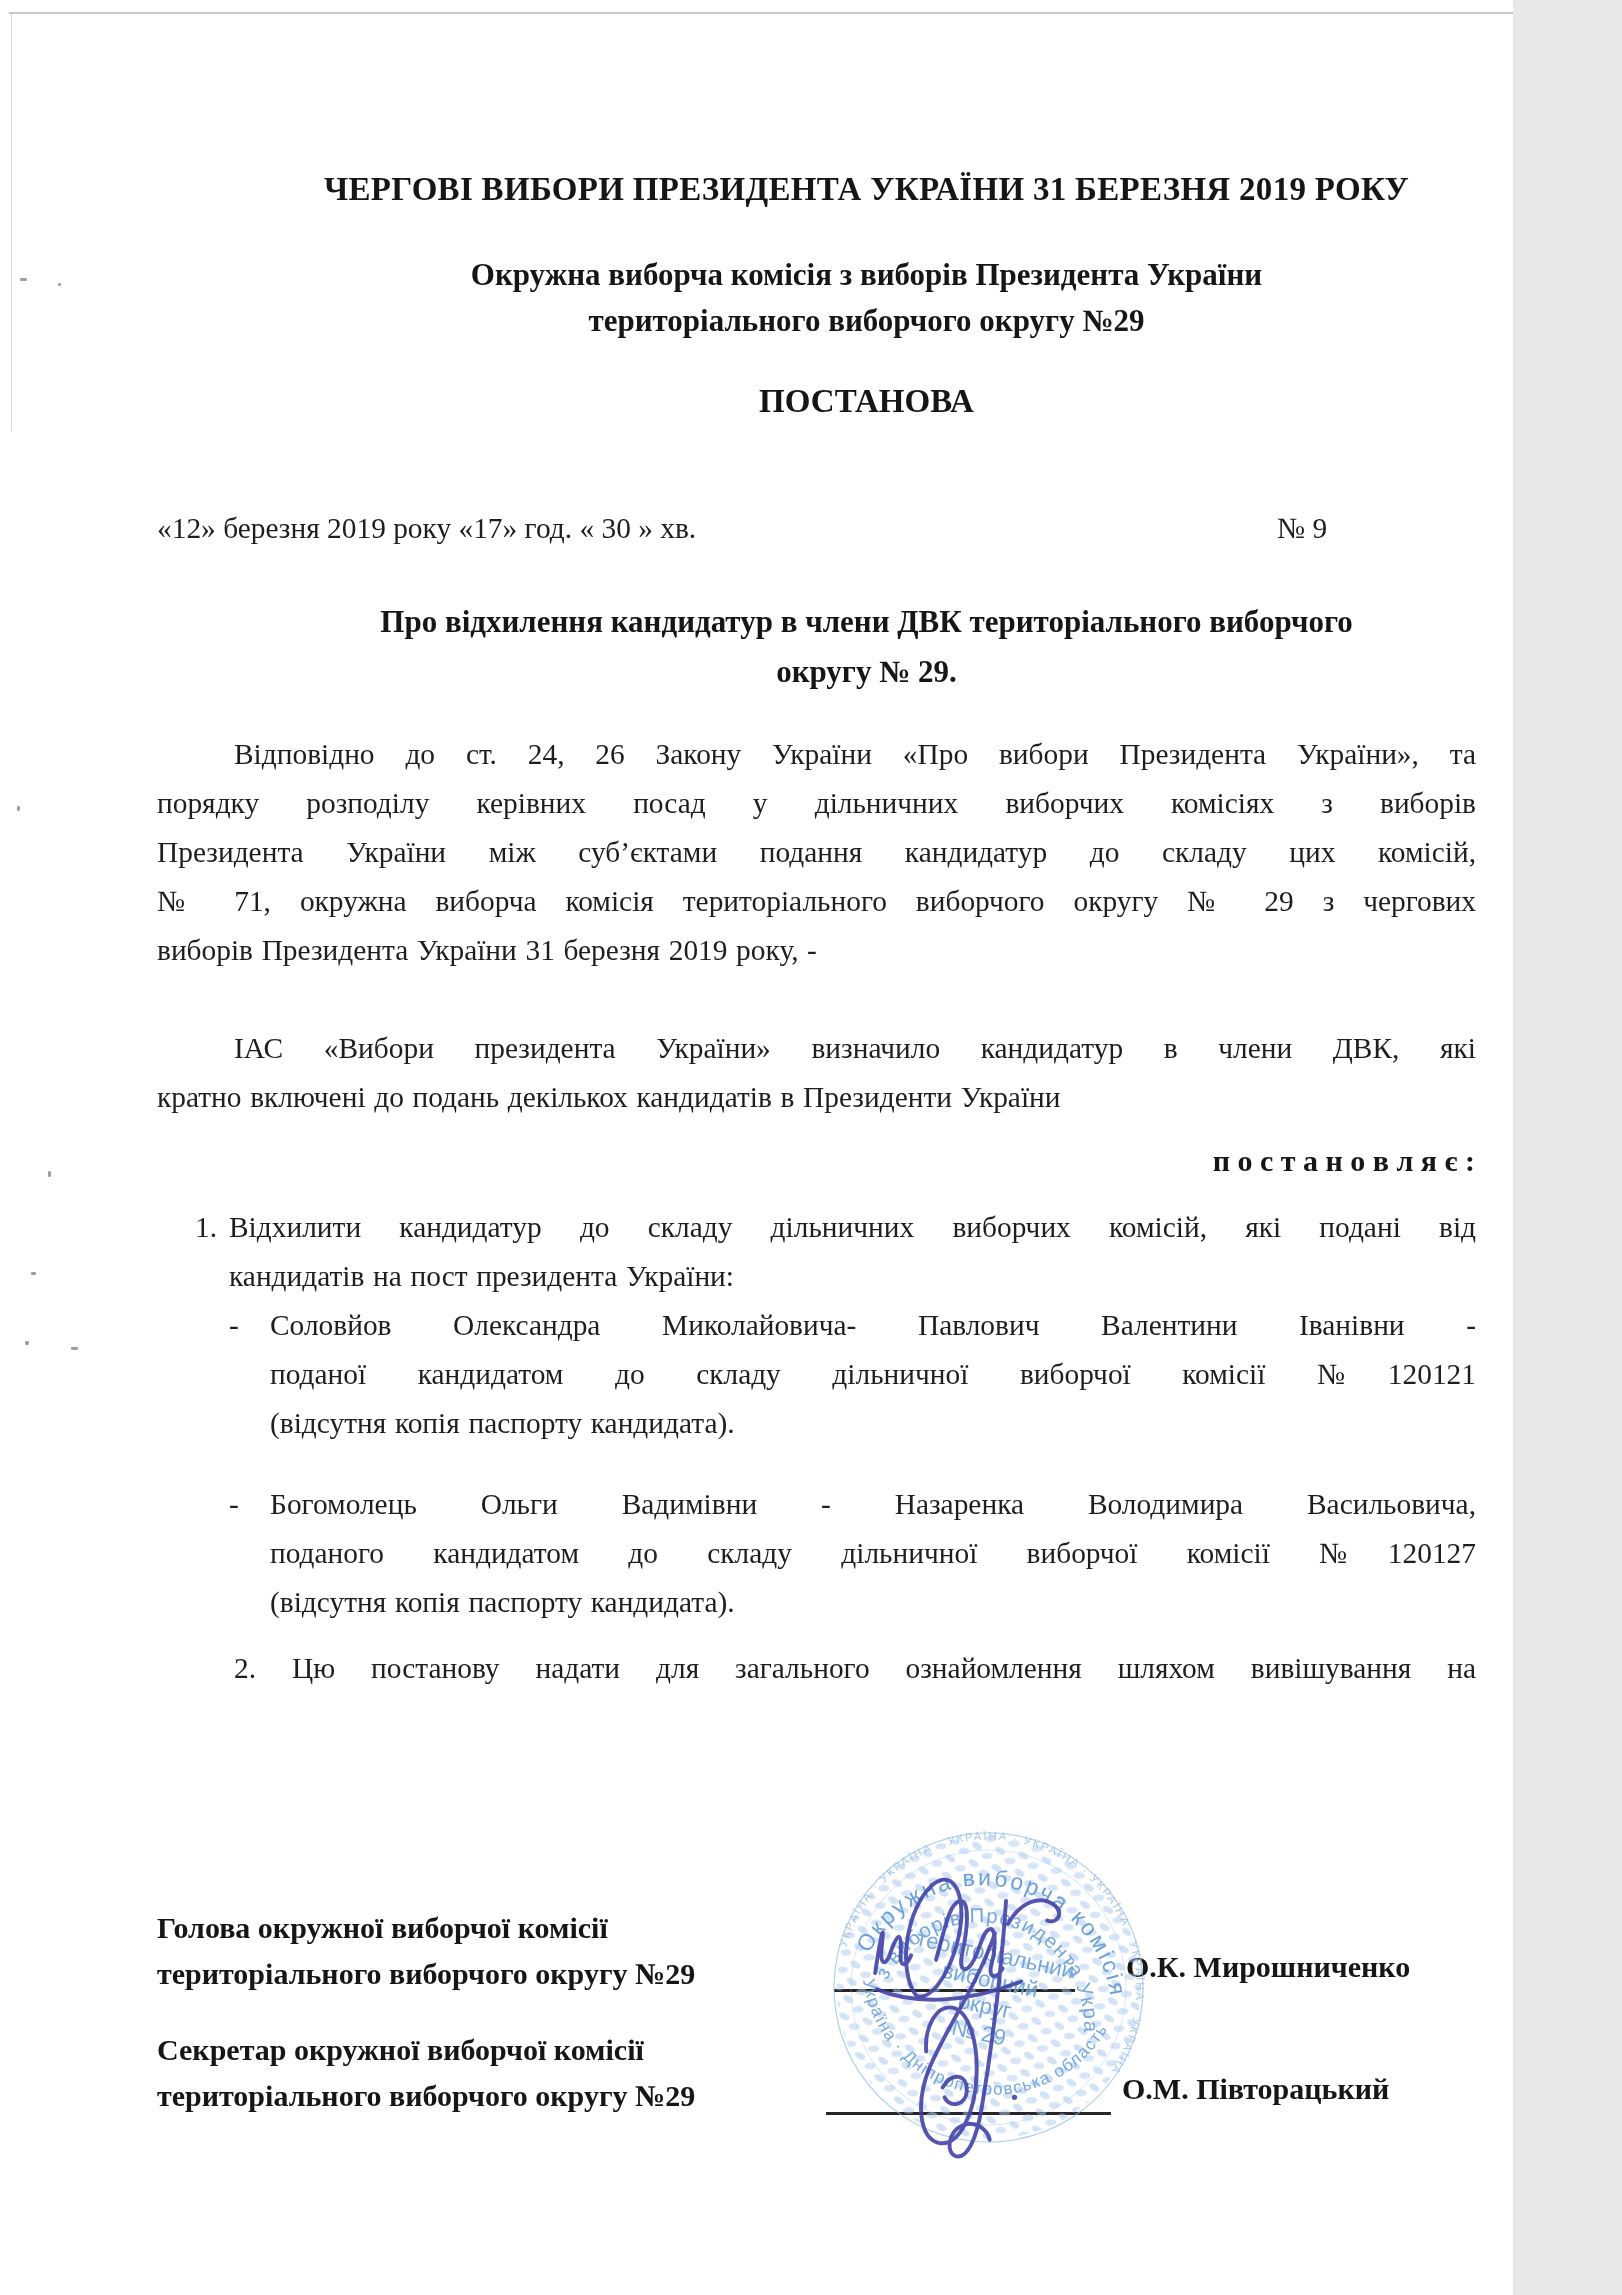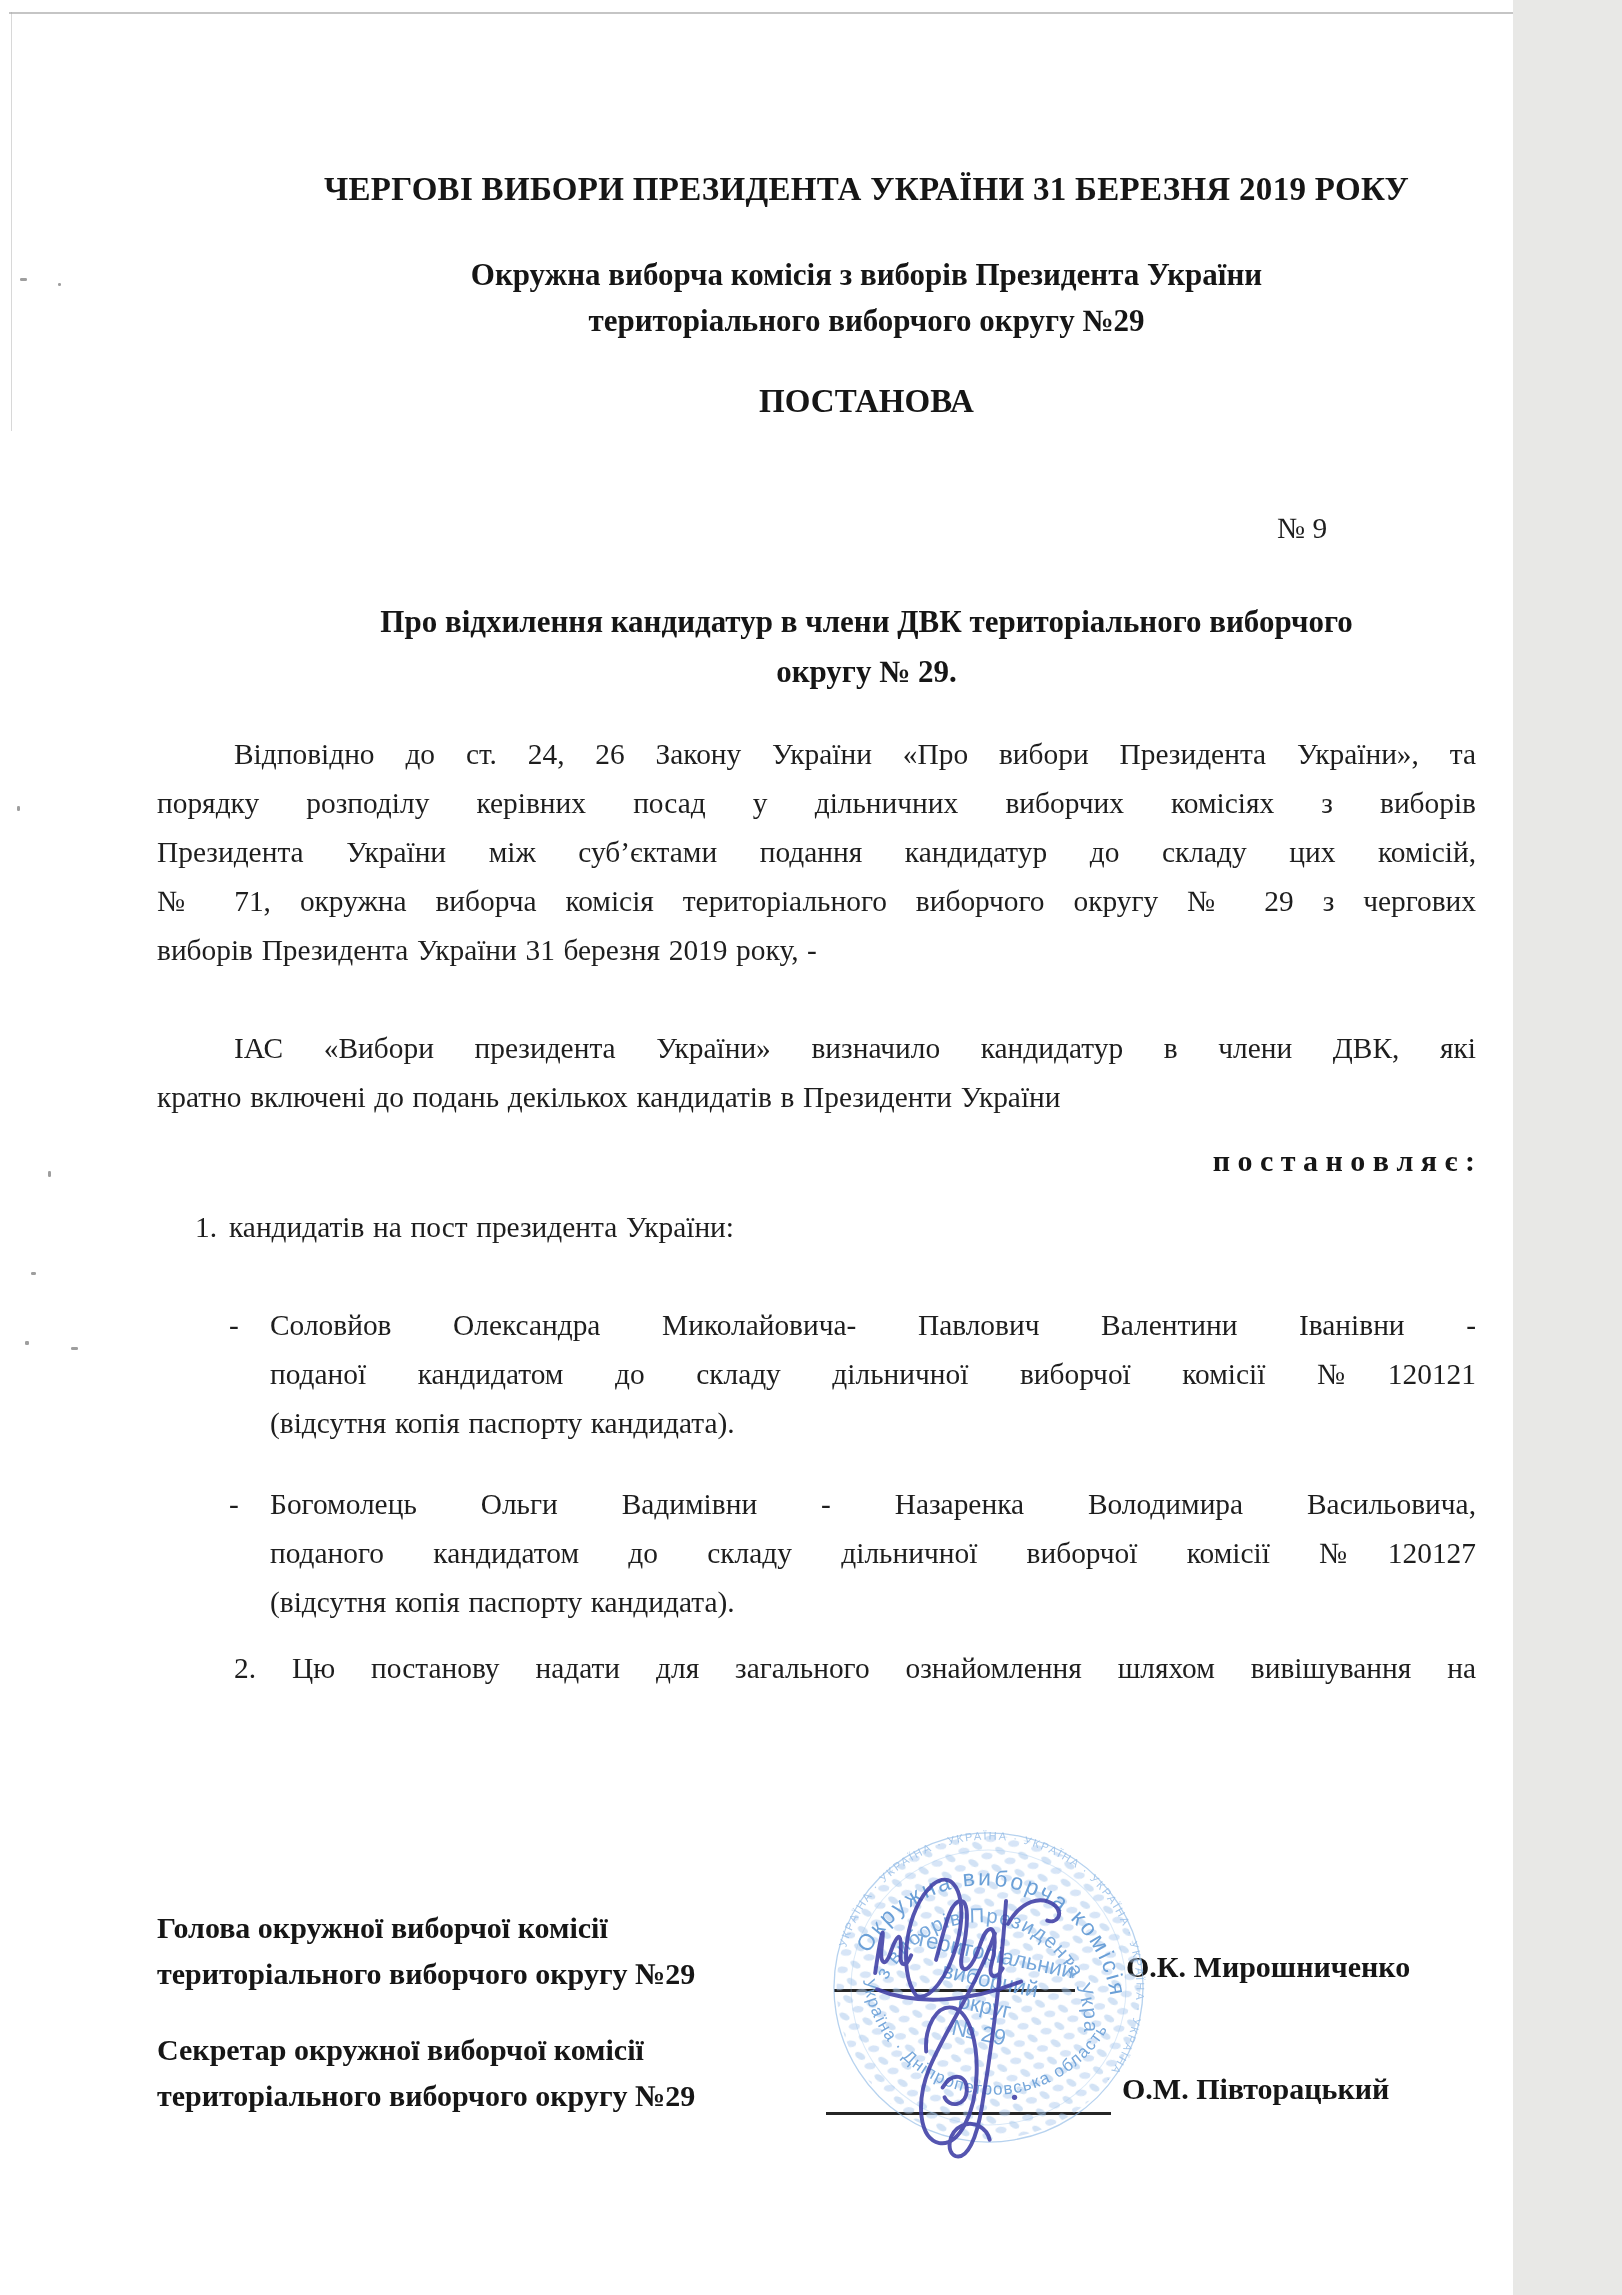--- a/index.html
+++ b/index.html
@@ -69,20 +69,21 @@
   <div class="speck" style="left:71px;top:1347px;width:6.5px;height:2.6px;"></div>
 
   <div class="cblock t1">ЧЕРГОВІ ВИБОРИ ПРЕЗИДЕНТА УКРАЇНИ 31 БЕРЕЗНЯ 2019 РОКУ</div>
   <div class="cblock org">
     <div>Окружна виборча комісія з виборів Президента України</div>
     <div>територіального виборчого округу №29</div>
   </div>
   <div class="cblock doctype">ПОСТАНОВА</div>
 
   <div class="daterow">
+    <span>«12» березня 2019 року «17» год. « 30 » хв.</span>
     <span class="doc-number">№ 9</span>
   </div>
 
   <div class="cblock subject">
     <div>Про відхилення кандидатур в члени ДВК територіального виборчого</div>
     <div>округу № 29.</div>
   </div>
 
   <div class="para1">
     <div class="bodyline just ind">Відповідно до ст. 24, 26 Закону України «Про вибори Президента України», та</div>
@@ -94,20 +95,21 @@
   <div class="para2">
     <div class="bodyline just ind">ІАС «Вибори президента України» визначило кандидатур в члени ДВК, які</div>
     <div class="bodyline plain">кратно включені до подань декількох кандидатів в Президенти України</div>
   </div>
 
   <div class="resolves">п о с т а н о в л я є :</div>
 
   <div class="item1">
     <span class="num">1.</span>
     <div class="intro">
+      <div class="bodyline just">Відхилити кандидатур до складу дільничних виборчих комісій, які подані від</div>
       <div class="bodyline plain">кандидатів на пост президента України:</div>
     </div>
   </div>
 
   <div class="b1 bullet">
     <span class="dash">-</span>
     <div class="btxt">
       <div class="bodyline just">Соловйов Олександра Миколайовича- Павлович Валентини Іванівни -</div>
       <div class="bodyline just">поданої кандидатом до складу дільничної виборчої комісії №120121</div>
       <div class="bodyline plain">(відсутня копія паспорту кандидата).</div>

